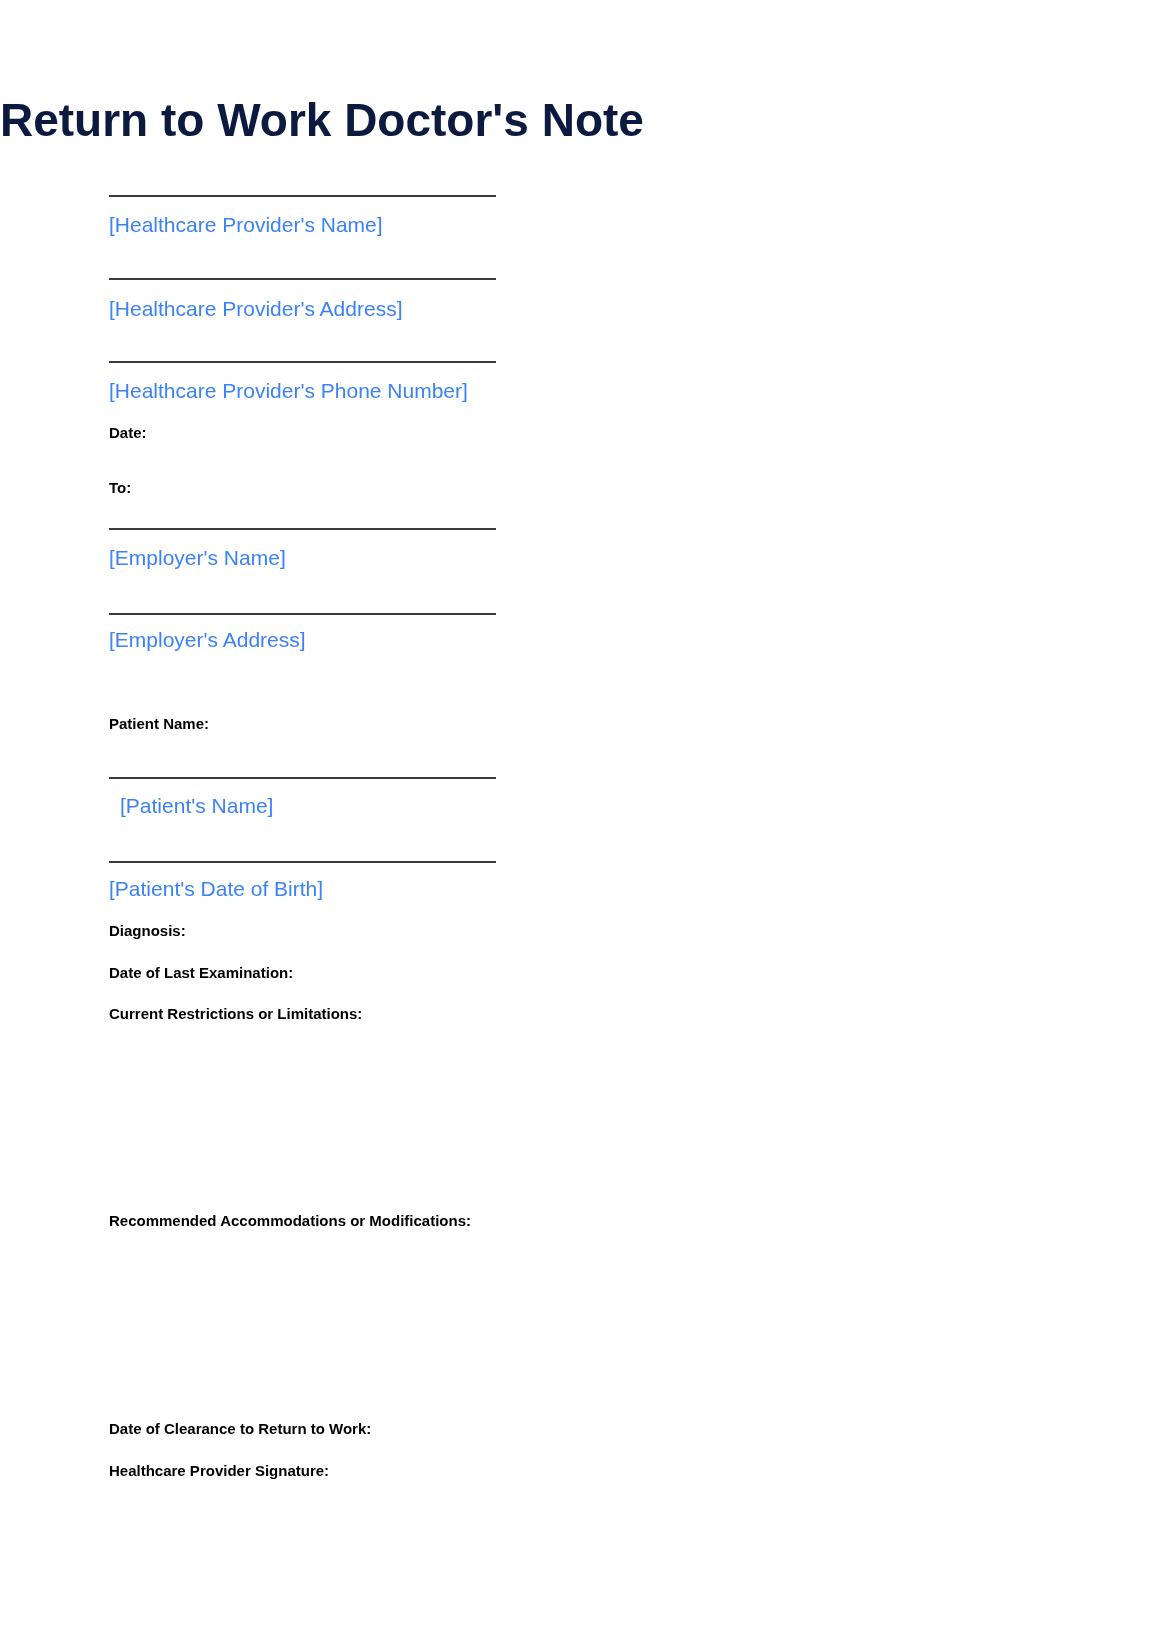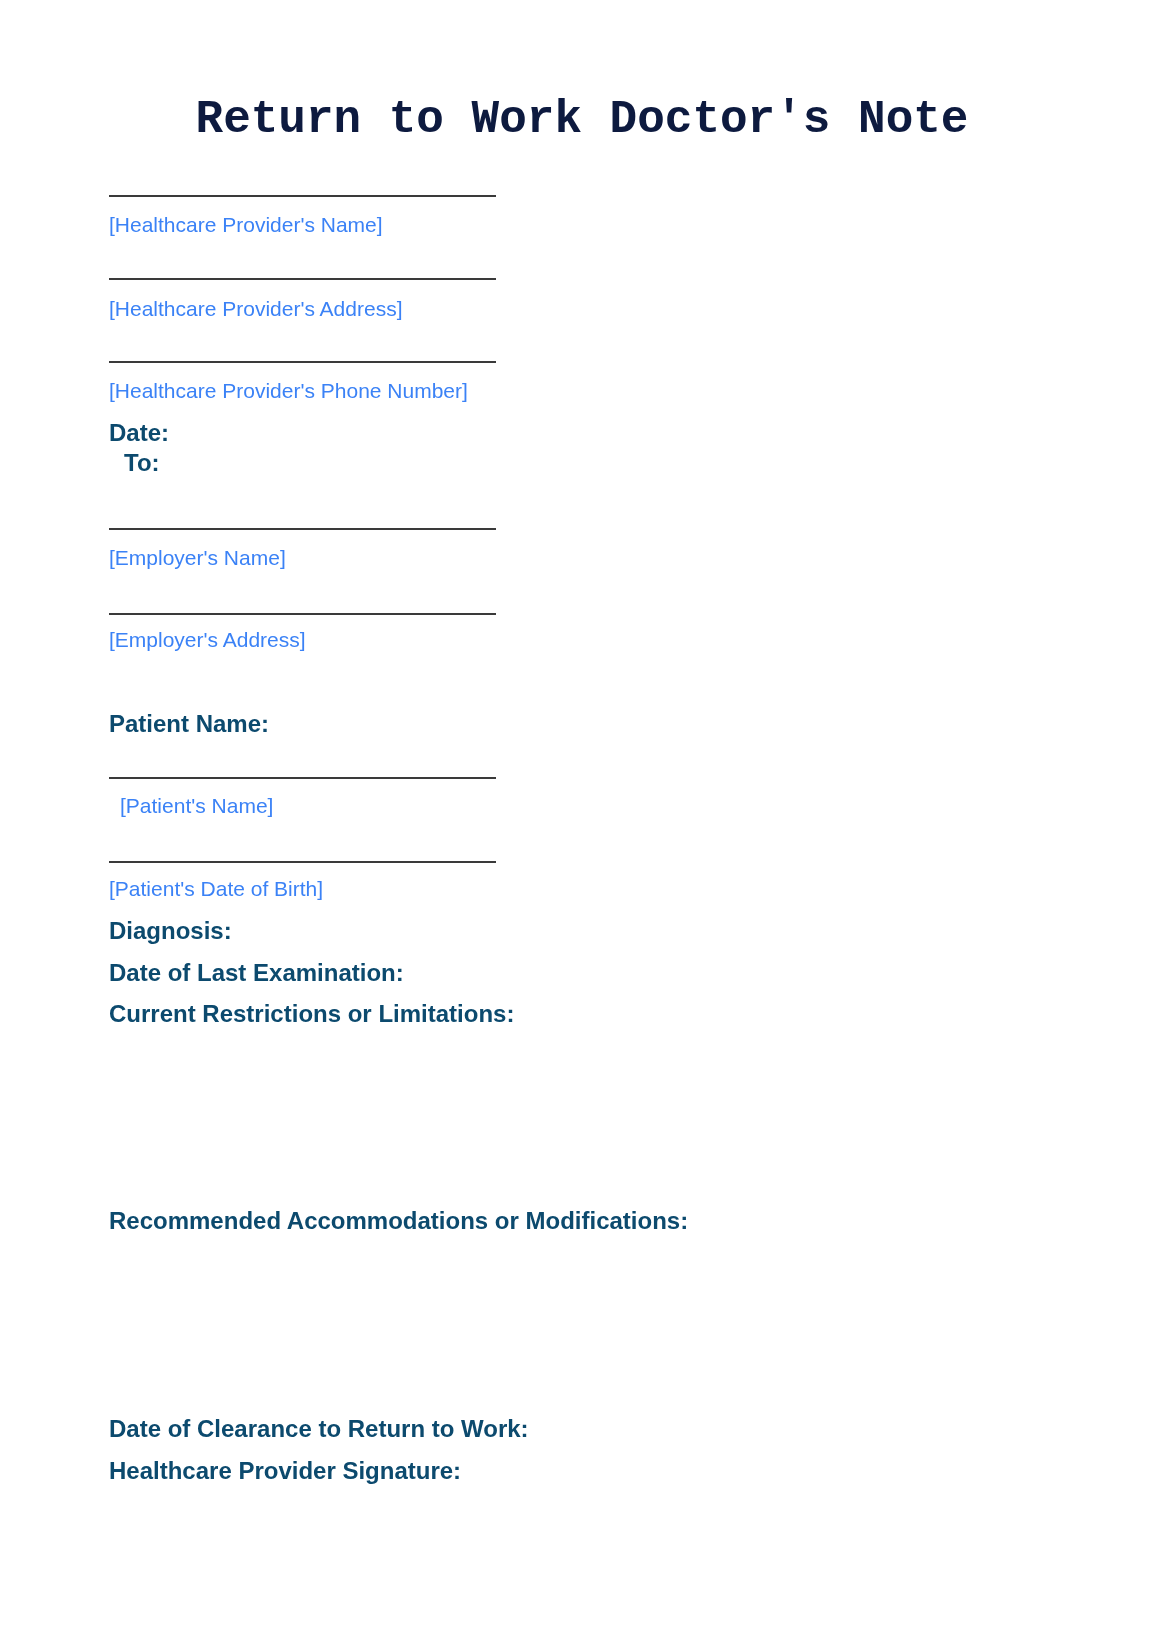--- a/index.html
+++ b/index.html
@@ -13,69 +13,68 @@
       position: relative;
       overflow: hidden;
       font-family: "Liberation Sans", sans-serif;
       color: #222222;
     }
     .title {
       position: absolute;
       top: 92px;
       left: 0;
       width: 1164px;
-      text-align: center;
+      text-align: left;
       font-size: 46px;
       font-weight: bold;
       color: #0d1a3f;
       margin: 0;
       line-height: 56px;
-      font-family: Liberation Mono, monospace;
     }
     .rule {
       position: absolute;
       left: 109px;
       width: 387px;
       height: 2px;
       background: #3a3a3a;
     }
     .placeholder {
       position: absolute;
       left: 109px;
       font-size: 21px;
       color: #3b82f6;
       line-height: 26px;
       white-space: nowrap;
     }
     .label {
       position: absolute;
       left: 109px;
-      font-size: 24px;
+      font-size: 15px;
       font-weight: bold;
-      color: #0c4a6e;
+      color: #000000;
       line-height: 26px;
       white-space: nowrap;
     }
   </style>
 </head>
 <body>
 
 <h1 class="title">Return to Work Doctor's Note</h1>
 
 <div class="rule" style="top:195px;"></div>
 <div class="placeholder" style="top:212px;">[Healthcare Provider's Name]</div>
 
 <div class="rule" style="top:278px;"></div>
 <div class="placeholder" style="top:296px;">[Healthcare Provider's Address]</div>
 
 <div class="rule" style="top:361px;"></div>
 <div class="placeholder" style="top:378px;">[Healthcare Provider's Phone Number]</div>
 
 <div class="label" style="top:420px;">Date:</div>
-<div class="label" style="top:450px;margin-left:15px;">To:</div>
+<div class="label" style="top:475px;">To:</div>
 
 <div class="rule" style="top:528px;"></div>
 <div class="placeholder" style="top:545px;">[Employer's Name]</div>
 
 <div class="rule" style="top:613px;"></div>
 <div class="placeholder" style="top:627px;">[Employer's Address]</div>
 
 <div class="label" style="top:711px;text-align:right;">Patient Name:</div>
 
 <div class="rule" style="top:777px;"></div>

